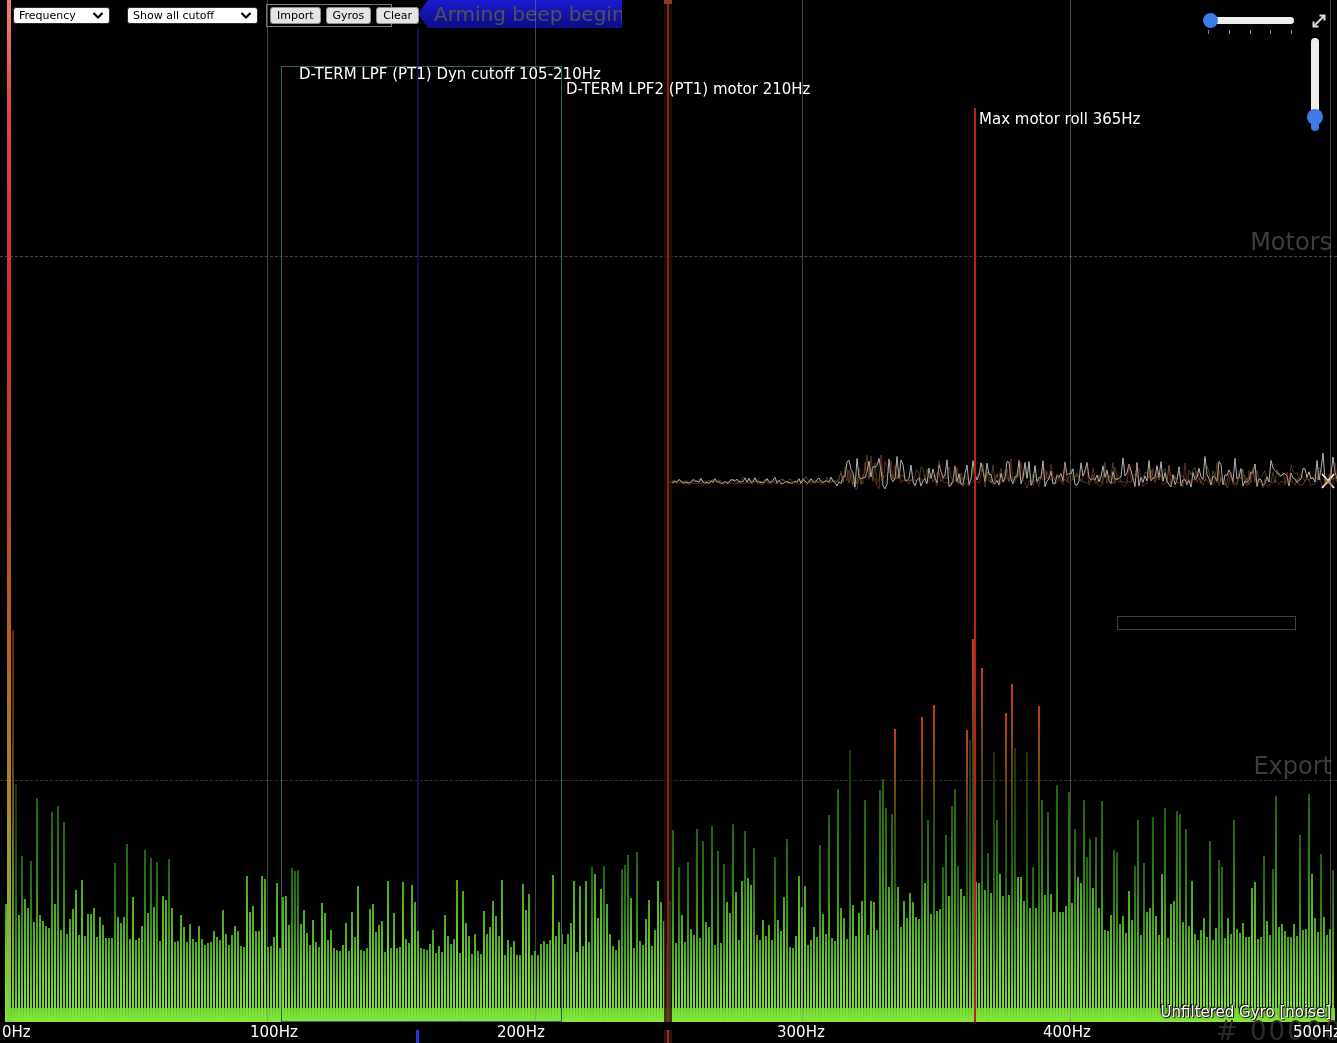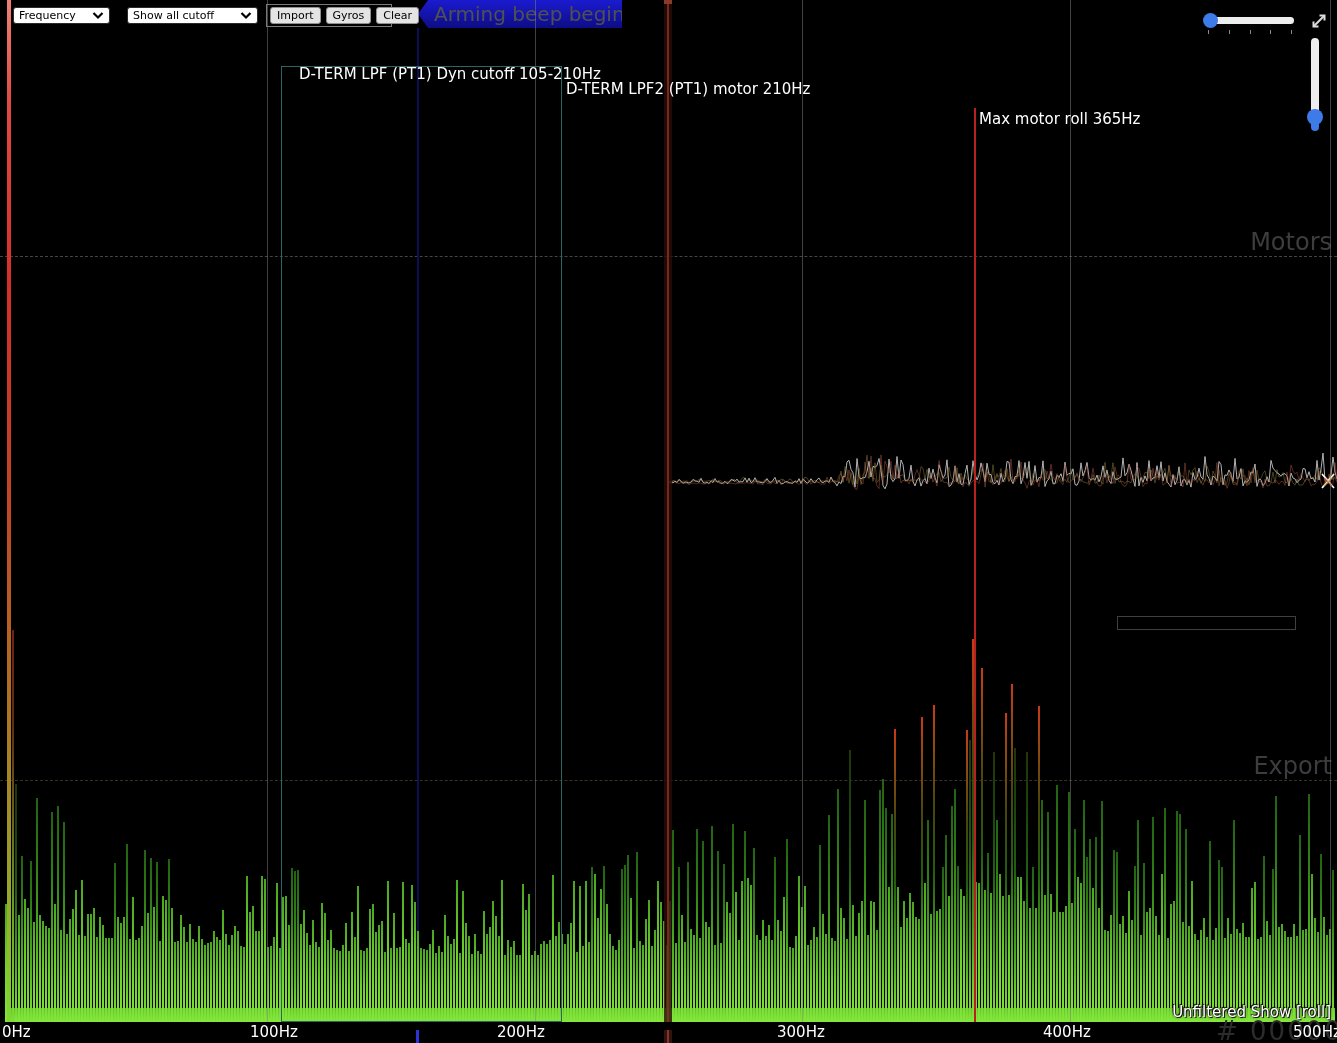--- a/index.html
+++ b/index.html
@@ -543,21 +543,21 @@
 
   <div class="noise-line"></div>
   <div class="ann" style="left:979px;top:110px">Max motor roll 365Hz</div>
 
   <div class="cursor-band"></div>
   <div class="cursor-core"></div>
   <div class="cursor-top"></div>
 
   <div class="empty-box"></div>
 
-  <div class="trace-name">Unfiltered Show [roll]</div>
+  <div class="trace-name">Unfiltered Gyro [noise]</div>
 
   <div class="axis-row">
     <div class="watermark"># 00000</div>
     <span class="tick" style="left:2px">0Hz</span>
     <span class="tick" style="left:250px">100Hz</span>
     <span class="tick" style="left:497px">200Hz</span>
     <span class="tick" style="left:777px">300Hz</span>
     <span class="tick" style="left:1043px">400Hz</span>
     <span class="tick" style="left:1293px">500Hz</span>
     <div class="btick-blue"></div>

